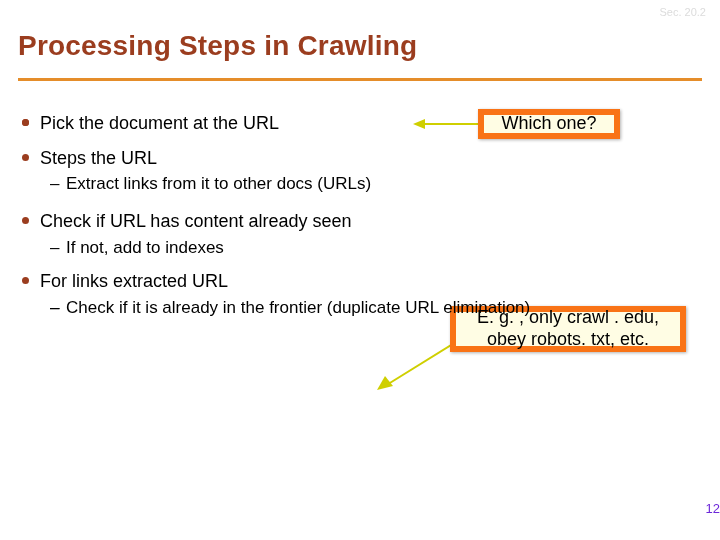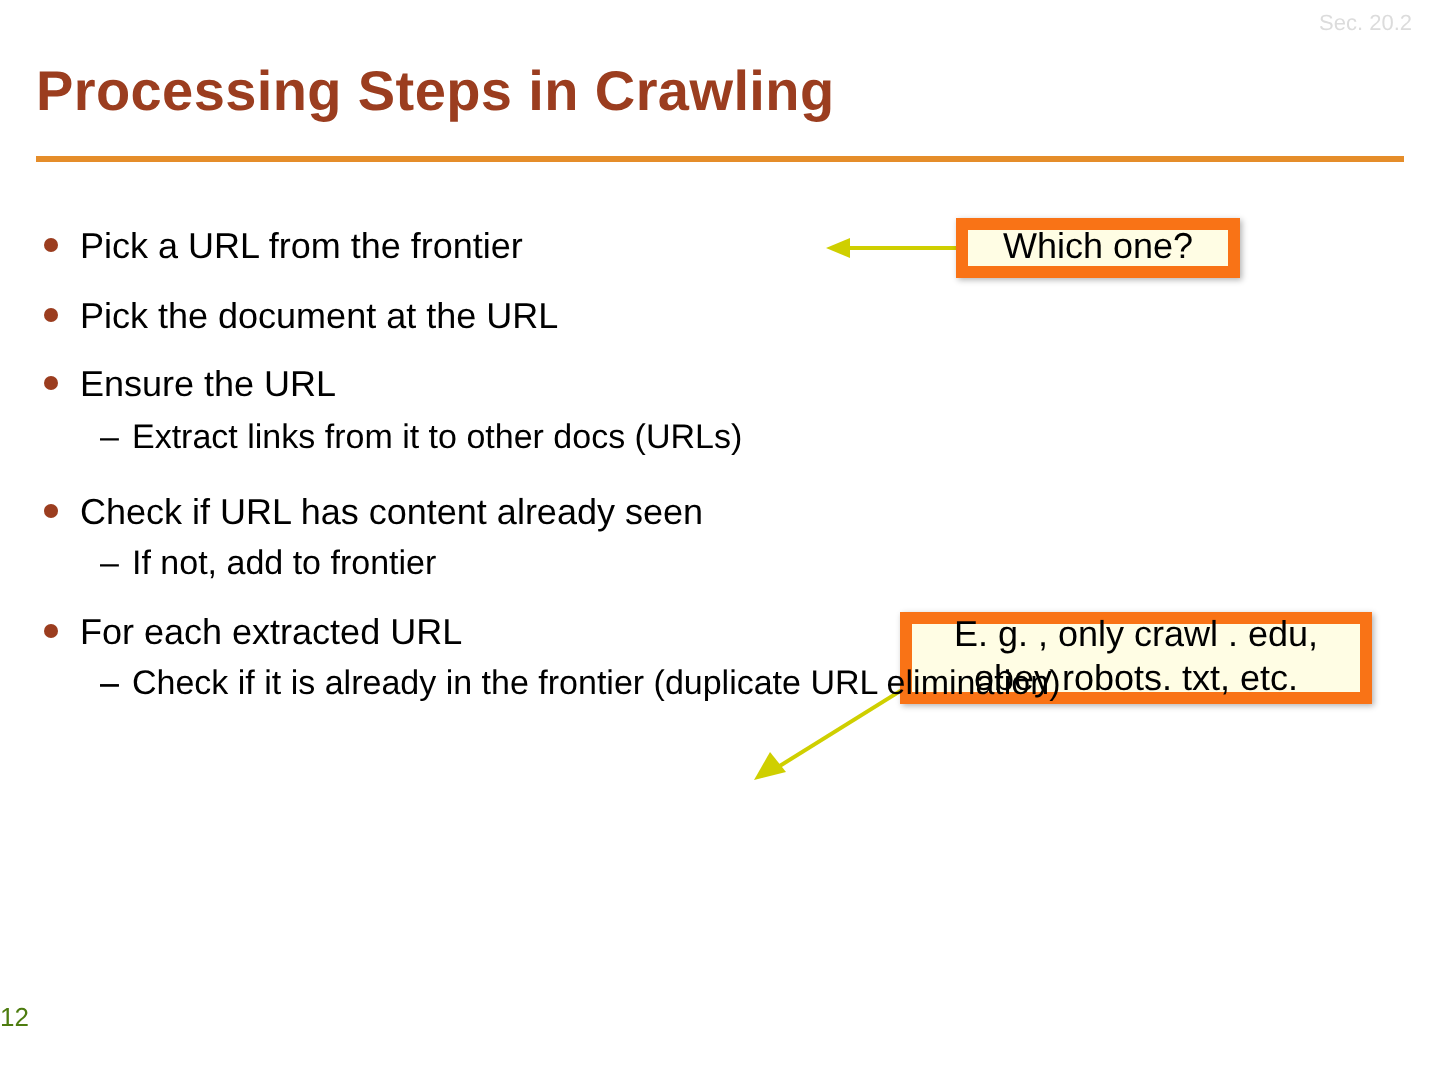--- a/index.html
+++ b/index.html
@@ -96,23 +96,23 @@
     width: 236px;
     height: 46px;
   }
   .arrow {
     position: absolute;
   }
   .page-num {
     position: absolute;
     bottom: 24px;
     width: 100%;
-    text-align: left;
+    text-align: right;
     font-size: 13px;
-    color: #4d7c0f;
+    color: #6d28d9;
   }
 </style>
 </head>
 <body>
 
 <div class="section-ref">Sec. 20.2</div>
 
 <div class="title">Processing Steps in Crawling</div>
 
 <div class="rule"></div>
@@ -132,49 +132,48 @@
 </svg>
 
 <div id="callout2" class="callout">
   <span>E. g. , only crawl . edu, obey robots. txt, etc.</span>
 </div>
 
 <div class="content">
 
   <div class="bullet first">
     <span class="dot"></span>
-    <span>Pick a URL from the frontier</span>
   </div>
 
   <div class="bullet">
     <span class="dot"></span>
     <span>Pick the document at the URL</span>
   </div>
 
   <div class="bullet">
     <span class="dot"></span>
-    <span>Ensure the URL</span>
+    <span>Steps the URL</span>
   </div>
   <div class="sub">
     <span class="dash">–</span>
     <span>Extract links from it to other docs (URLs)</span>
   </div>
 
   <div class="bullet" style="margin-top:16px;">
     <span class="dot"></span>
     <span>Check if URL has content already seen</span>
   </div>
   <div class="sub">
     <span class="dash">–</span>
-    <span>If not, add to frontier</span>
+    <span>If not, add to indexes</span>
   </div>
 
   <div class="bullet" style="margin-top:12px;">
     <span class="dot"></span>
-    <span>For each extracted URL</span>
+    <span>For links extracted URL</span>
   </div>
   <div class="sub">
     <span class="dash">–</span>
   </div>
   <div class="sub">
     <span class="dash">–</span>
     <span>Check if it is already in the frontier (duplicate URL elimination)</span>
   </div>
 
 </div>

